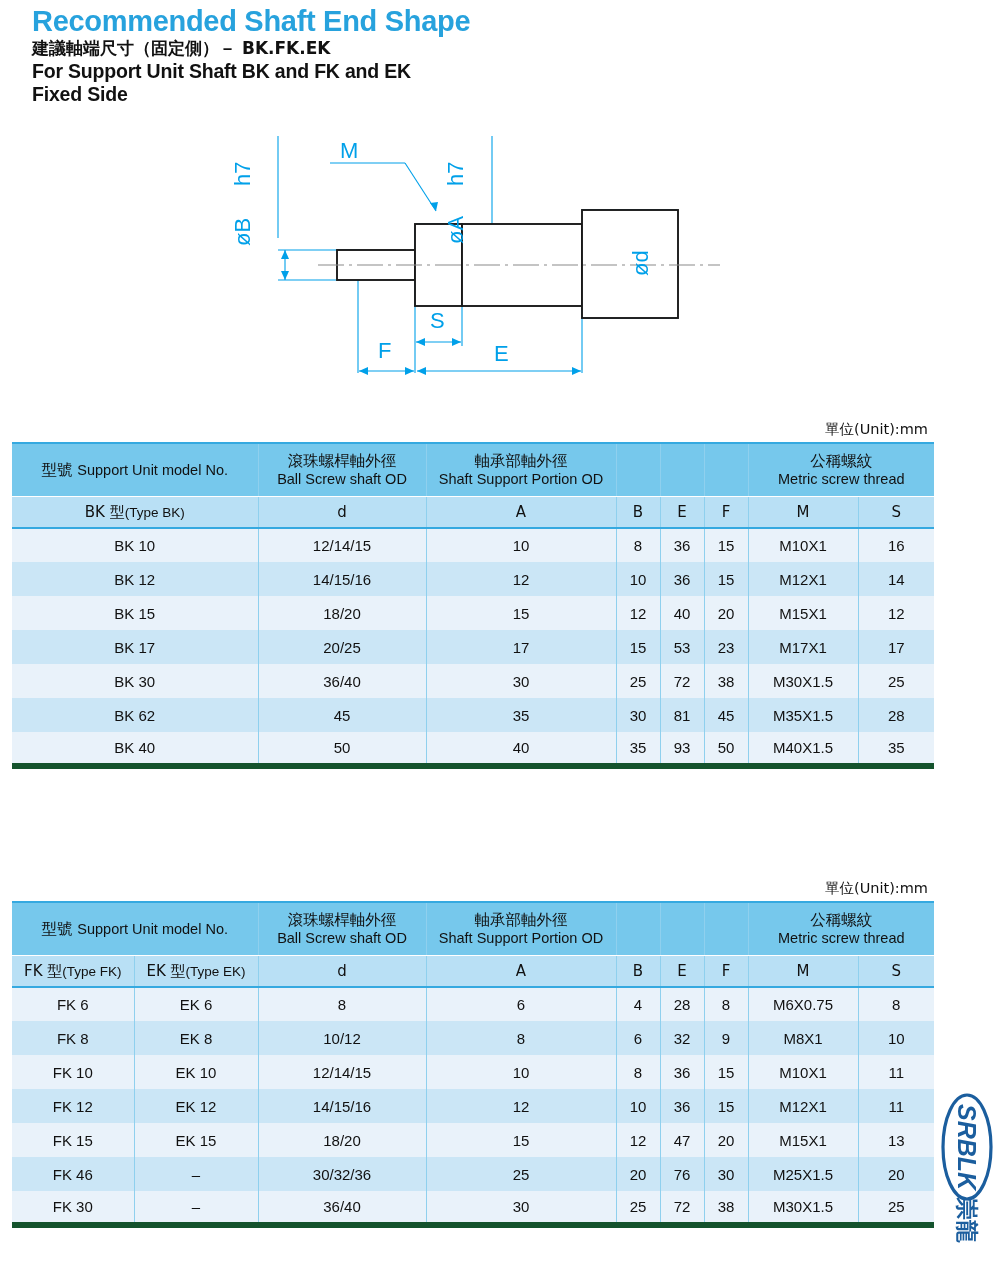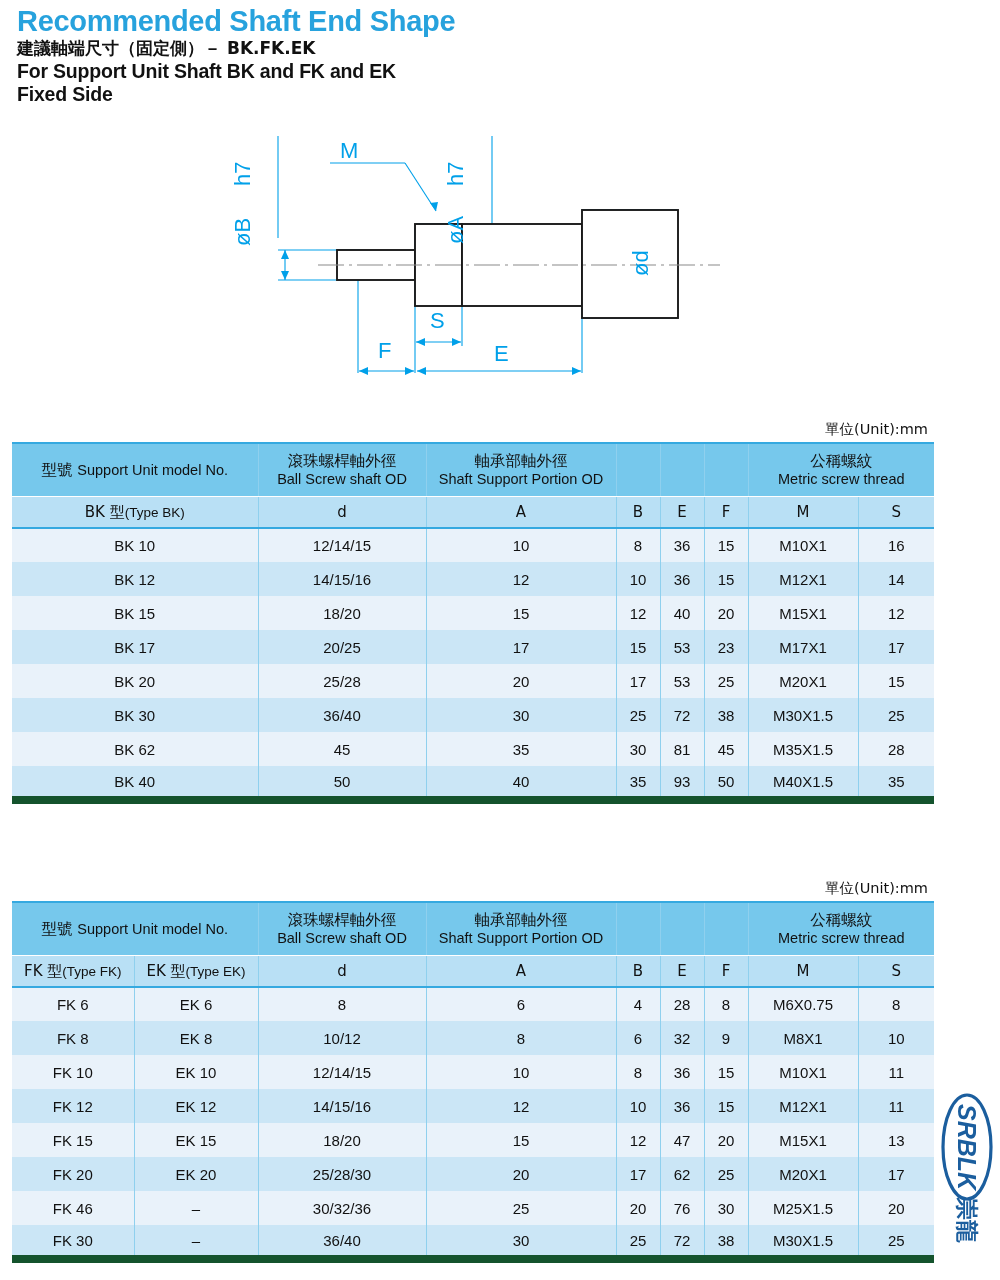--- a/index.html
+++ b/index.html
@@ -2,21 +2,21 @@
 <html><head>
 <meta charset="utf-8">
 <style>
   html,body{margin:0;padding:0;}
   body{
     width:1000px;height:1280px;position:relative;background:#ffffff;
     font-family:"Liberation Sans","DejaVu Sans",sans-serif;
     color:#1a1a1a;overflow:hidden;
   }
   
-  #title-block{position:absolute;left:17px;top:6px;width:700px;}
+  #title-block{position:absolute;left:32px;top:6px;width:700px;}
   #main-title{
     font-size:29px;font-weight:bold;color:#27a2dd;letter-spacing:-0.3px;
     line-height:1.05;white-space:nowrap;
   }
   #sub-title-cn{
     font-size:17px;font-weight:bold;color:#111;line-height:1.2;
     margin-top:2px;white-space:nowrap;
     font-family:"DejaVu Sans","Liberation Sans",sans-serif;
   }
   #sub-title-en1,#sub-title-en2{
@@ -34,21 +34,21 @@
     position:absolute;right:72px;font-size:14.5px;color:#111;
     font-family:"DejaVu Sans","Liberation Sans",sans-serif;white-space:nowrap;
   }
   #unit-caption-1{top:420px;}
   #unit-caption-2{top:879px;}
 
   
   .datatable{
     position:absolute;left:12px;width:918px;border-collapse:collapse;
     table-layout:fixed;background:#ffffff;
-    border-top:2px solid #35a9e0;border-bottom:8px solid #14532d;
+    border-top:2px solid #35a9e0;border-bottom:6px solid #14532d;
   }
   #table-bk{top:442px;}
   #table-fkek{top:901px;}
   .datatable th,.datatable td{
     border-left:1px solid #8fd0ee;border-right:1px solid #8fd0ee;
     text-align:center;vertical-align:middle;padding:0;
     font-size:15px;color:#111;
   }
   .datatable tr>th:first-child,.datatable tr>td:first-child{border-left:none;}
   .datatable tr>th:last-child,.datatable tr>td:last-child{border-right:none;}
@@ -252,30 +252,20 @@
       </tr>
       <tr>
         <td>BK 17</td>
         <td>20/25</td>
         <td>17</td>
         <td>15</td>
         <td>53</td>
         <td>23</td>
         <td>M17X1</td>
         <td>17</td>
-      </tr>
-      <tr>
-        <td>BK 20</td>
-        <td>25/28</td>
-        <td>20</td>
-        <td>17</td>
-        <td>53</td>
-        <td>25</td>
-        <td>M20X1</td>
-        <td>15</td>
       </tr>
       <tr>
         <td>BK 30</td>
         <td>36/40</td>
         <td>30</td>
         <td>25</td>
         <td>72</td>
         <td>38</td>
         <td>M30X1.5</td>
         <td>25</td>
@@ -396,31 +386,20 @@
         <td>EK 15</td>
         <td>18/20</td>
         <td>15</td>
         <td>12</td>
         <td>47</td>
         <td>20</td>
         <td>M15X1</td>
         <td>13</td>
       </tr>
       <tr>
-        <td>FK 20</td>
-        <td>EK 20</td>
-        <td>25/28/30</td>
-        <td>20</td>
-        <td>17</td>
-        <td>62</td>
-        <td>25</td>
-        <td>M20X1</td>
-        <td>17</td>
-      </tr>
-      <tr>
         <td>FK 46</td>
         <td>–</td>
         <td>30/32/36</td>
         <td>25</td>
         <td>20</td>
         <td>76</td>
         <td>30</td>
         <td>M25X1.5</td>
         <td>20</td>
       </tr>

